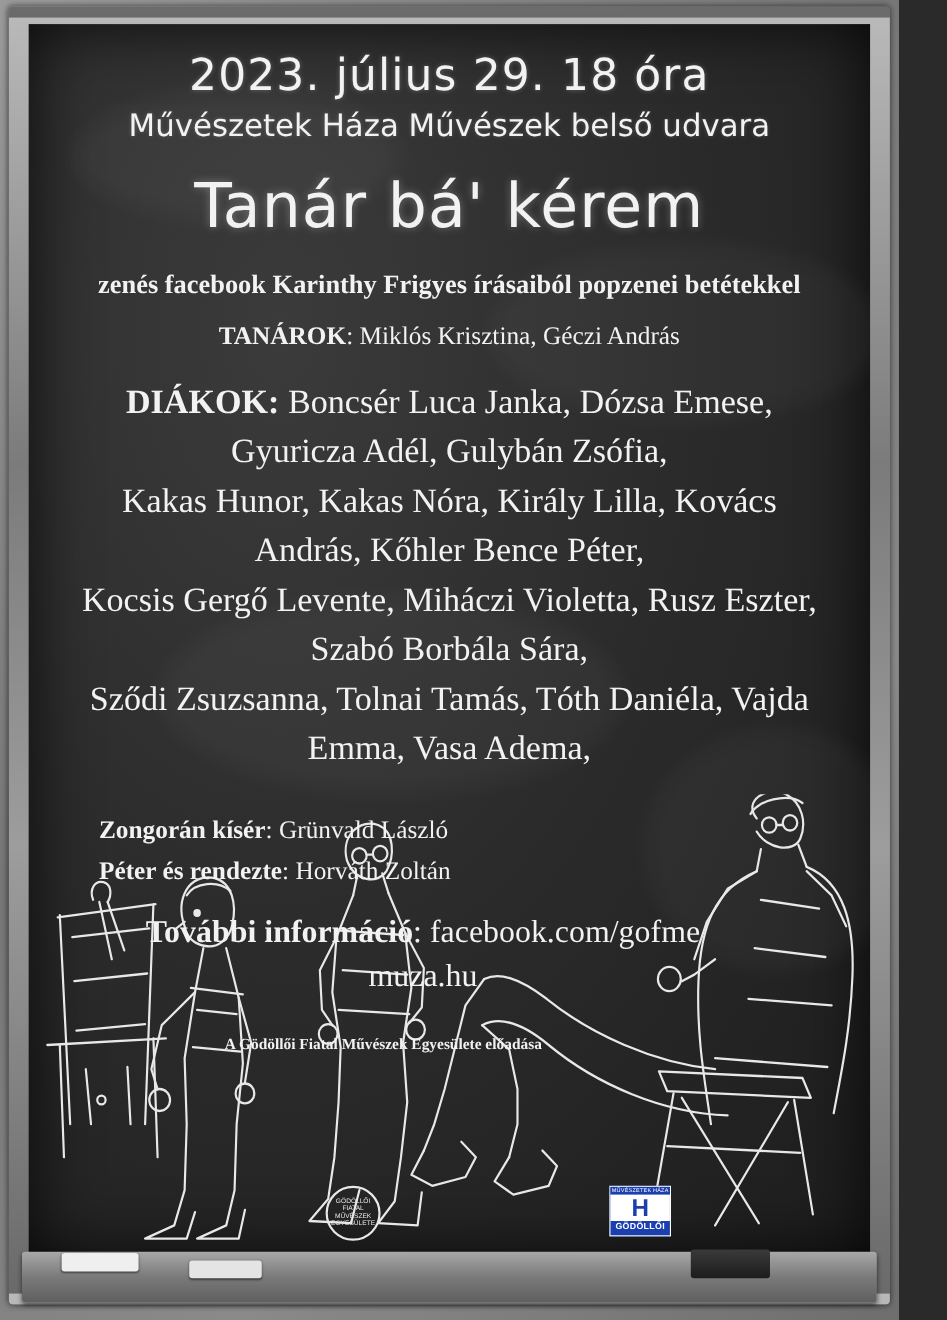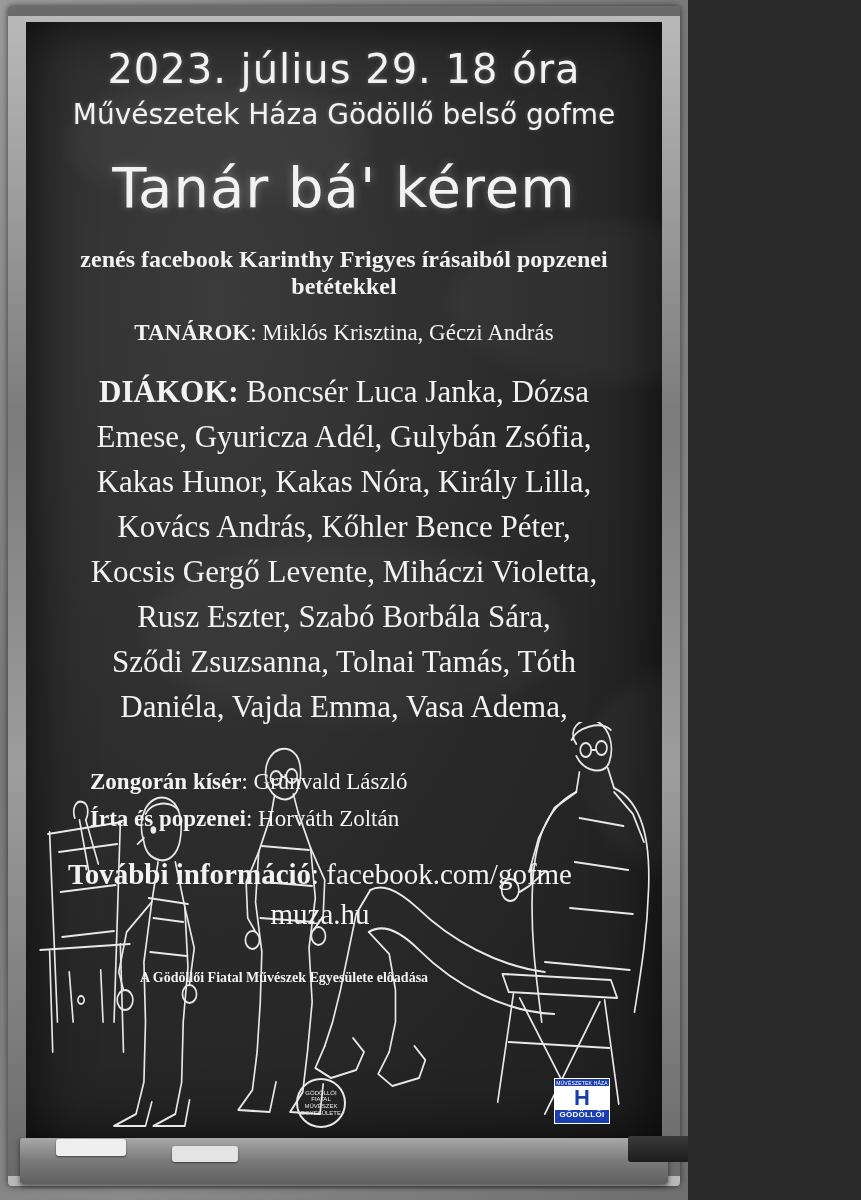--- a/index.html
+++ b/index.html
@@ -9,21 +9,21 @@
   }
   body {
     width: 861px;
     height: 1200px;
     font-family: "Liberation Serif", serif;
     overflow: hidden;
   }
 
   .poster {
     position: relative;
-    width: 688px;
+    width: 817px;
     height: 1200px;
     background: #8d8d8d;
     background-image:
       linear-gradient(135deg, #9b9b9b 0%, #777 40%, #8a8a8a 70%, #6e6e6e 100%);
     box-sizing: border-box;
     padding: 0;
     overflow: hidden;
     text-decoration: underline;
   }
 
@@ -223,21 +223,21 @@
   <div class="frame-outer"></div>
 
   <div class="board">
     <div class="smudge" style="left:40px;top:60px;width:300px;height:120px;"></div>
     <div class="smudge" style="left:420px;top:200px;width:360px;height:160px;"></div>
     <div class="smudge" style="left:120px;top:520px;width:420px;height:180px;"></div>
     <div class="smudge" style="left:560px;top:640px;width:240px;height:220px;"></div>
 
     <div class="content">
       <div class="date-line">2023. július 29. 18 óra</div>
-      <div class="venue-line">Művészetek Háza Gödöllő belső gofme</div>
+      <div class="venue-line">Művészetek Háza Művészek belső udvara</div>
       <div class="title">Tanár bá' kérem</div>
       <div class="subtitle">zenés facebook Karinthy Frigyes írásaiból popzenei betétekkel</div>
 
       <div class="block">
         <span class="lbl">TANÁROK</span><span>: Miklós Krisztina, Géczi András</span>
       </div>
 
       <div class="students">
         <div class="line">
           <span class="lbl">DIÁKOK:</span>
@@ -246,21 +246,21 @@
         <span class="line">Kakas Hunor, Kakas Nóra, Király Lilla,  Kovács András, Kőhler Bence Péter,</span>
         <span class="line">Kocsis Gergő Levente, Miháczi Violetta,  Rusz Eszter, Szabó Borbála Sára,</span>
         <span class="line">Sződi Zsuzsanna, Tolnai Tamás, Tóth Daniéla, Vajda Emma, Vasa Adema,</span>
       </div>
 
       <div class="credits">
         <div>
           <span class="lbl">Zongorán kísér</span><span>: Grünvald László</span>
         </div>
         <div>
-          <span class="lbl">Írta és popzenei</span><span>: Horváth Zoltán</span>
+          <span class="lbl">Péter és rendezte</span><span>: Horváth Zoltán</span>
         </div>
       </div>
 
       <div class="info">
         <div>
           <span class="lbl">További információ</span><span>: facebook.com/gofme</span>
         </div>
         <div>muza.hu</div>
       </div>
 

